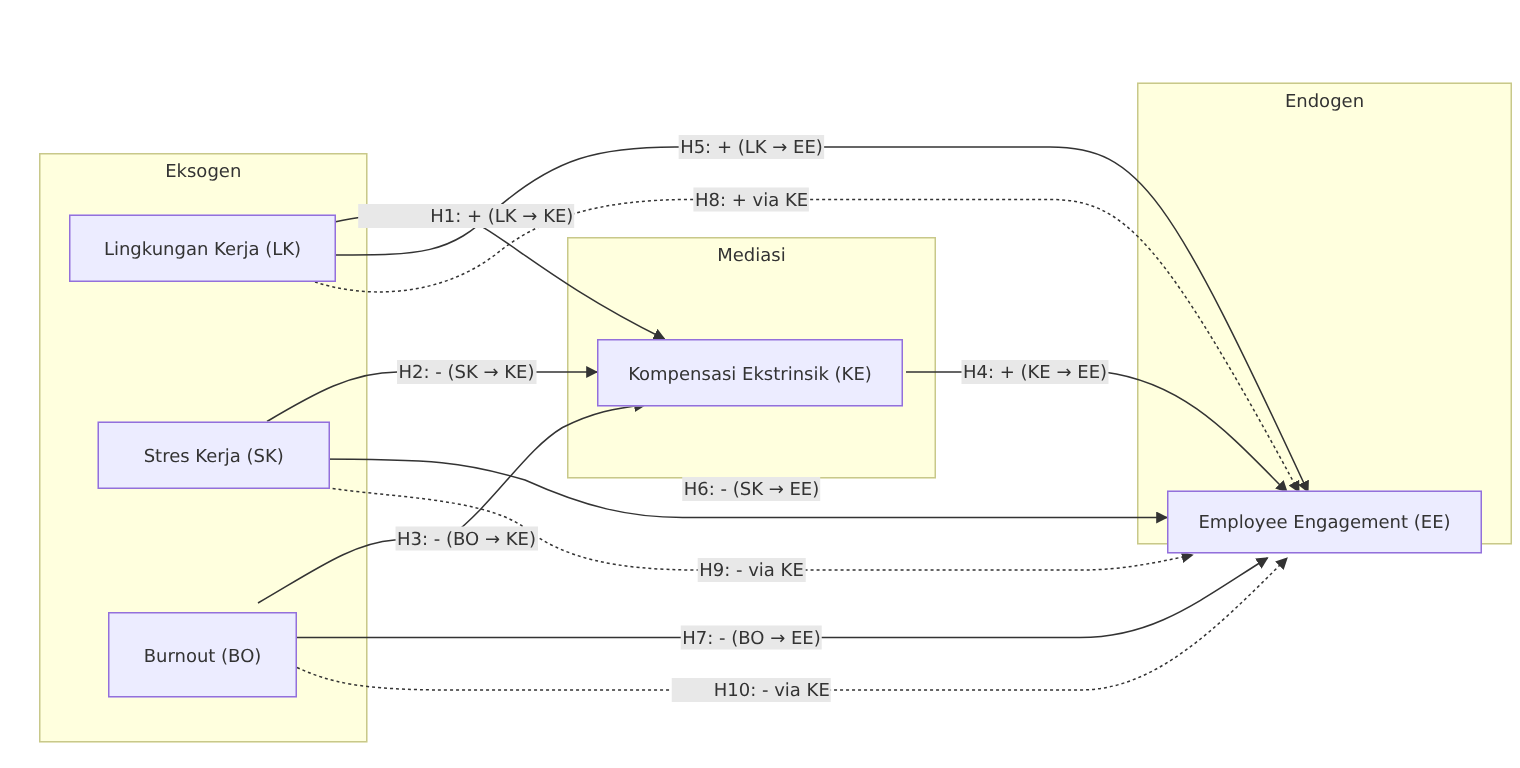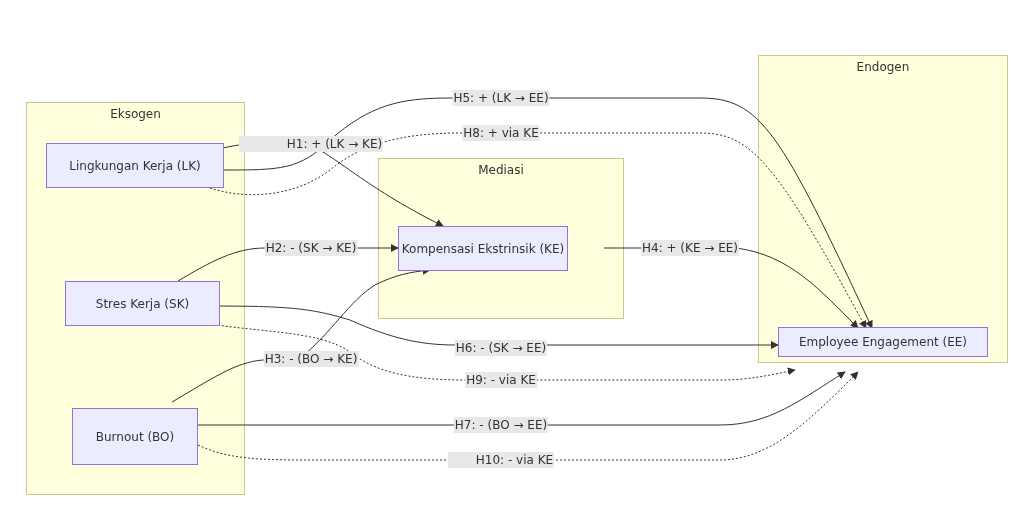--- a/index.html
+++ b/index.html
@@ -60,29 +60,29 @@
 
 <div class="node" style="left:46px;top:143px;width:178px;height:45px;">
   <span>Lingkungan Kerja (LK)</span>
 </div>
 <div class="node" style="left:65px;top:281px;width:155px;height:45px;">
   <span>Stres Kerja (SK)</span>
 </div>
 <div class="node" style="left:72px;top:408px;width:126px;height:57px;">
   <span>Burnout (BO)</span>
 </div>
-<div class="node" style="left:398px;top:226px;width:170px;height:45px;">
+<div class="node" style="left:398px;top:226px;width:204px;height:45px;">
   <span>Kompensasi Ekstrinsik (KE)</span>
 </div>
-<div class="node" style="left:778px;top:327px;width:210px;height:30px;">
+<div class="node" style="left:778px;top:327px;width:210px;height:42px;">
   <span>Employee Engagement (EE)</span>
 </div>
 
 <div class="elabel" style="left:311px;top:144px;padding-left:48px;">H1: + (LK → KE)</div>
 <div class="elabel" style="left:311px;top:248px;">H2: - (SK → KE)</div>
 <div class="elabel" style="left:311px;top:359px;">H3: - (BO → KE)</div>
 <div class="elabel" style="left:690px;top:248px;">H4: + (KE → EE)</div>
 <div class="elabel" style="left:501px;top:98px;">H5: + (LK → EE)</div>
-<div class="elabel" style="left:501px;top:348px;">H6: - (SK → EE)</div>
+<div class="elabel" style="left:501px;top:326px;">H6: - (SK → EE)</div>
 <div class="elabel" style="left:501px;top:425px;">H7: - (BO → EE)</div>
 <div class="elabel" style="left:501px;top:133px;">H8: + via KE</div>
 <div class="elabel" style="left:501px;top:380px;">H9: - via KE</div>
 <div class="elabel" style="left:501px;top:460px;padding-left:28px;">H10: - via KE</div>
 
 </body></html>

